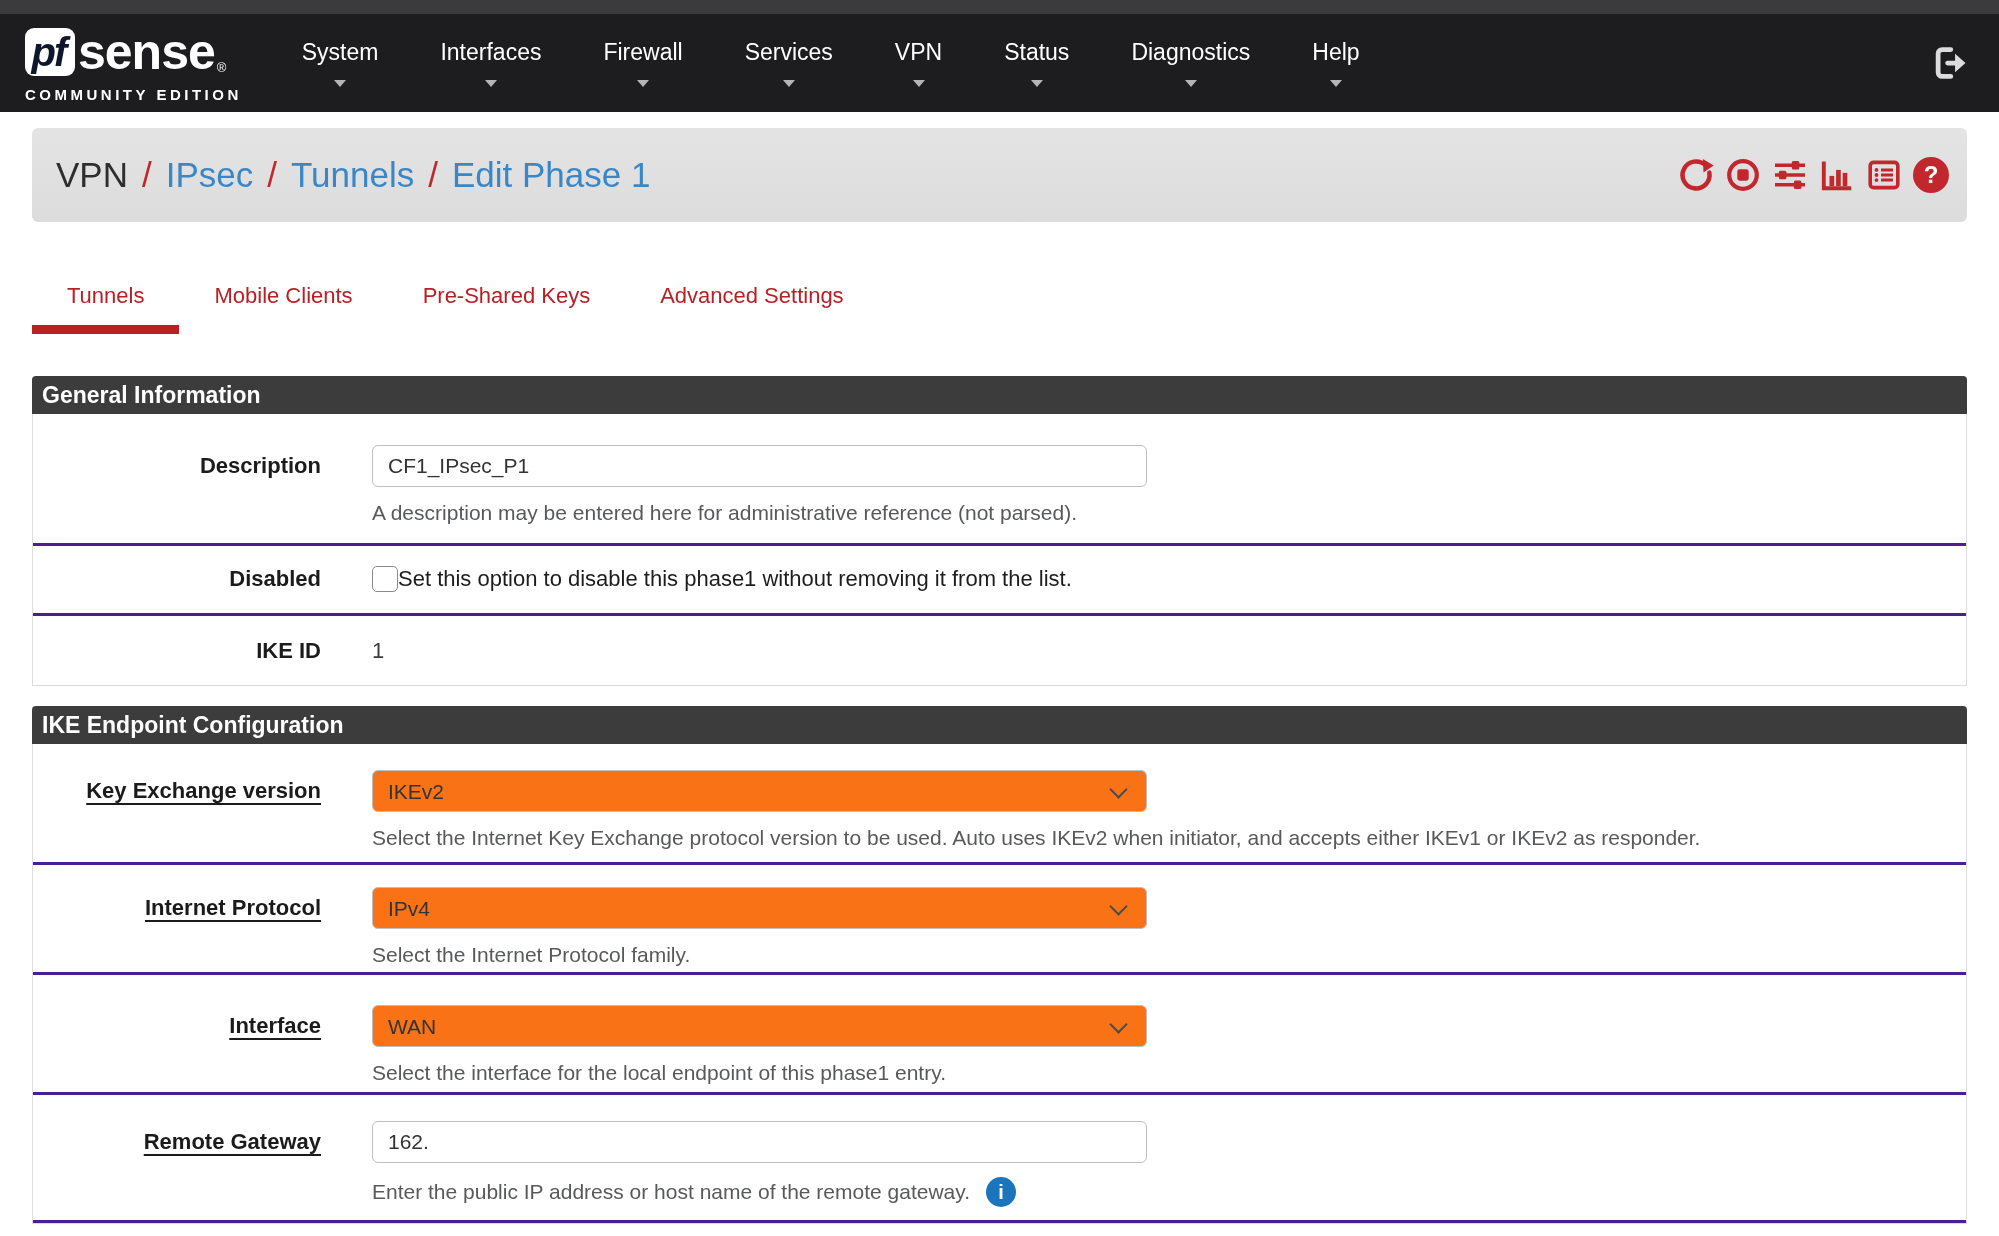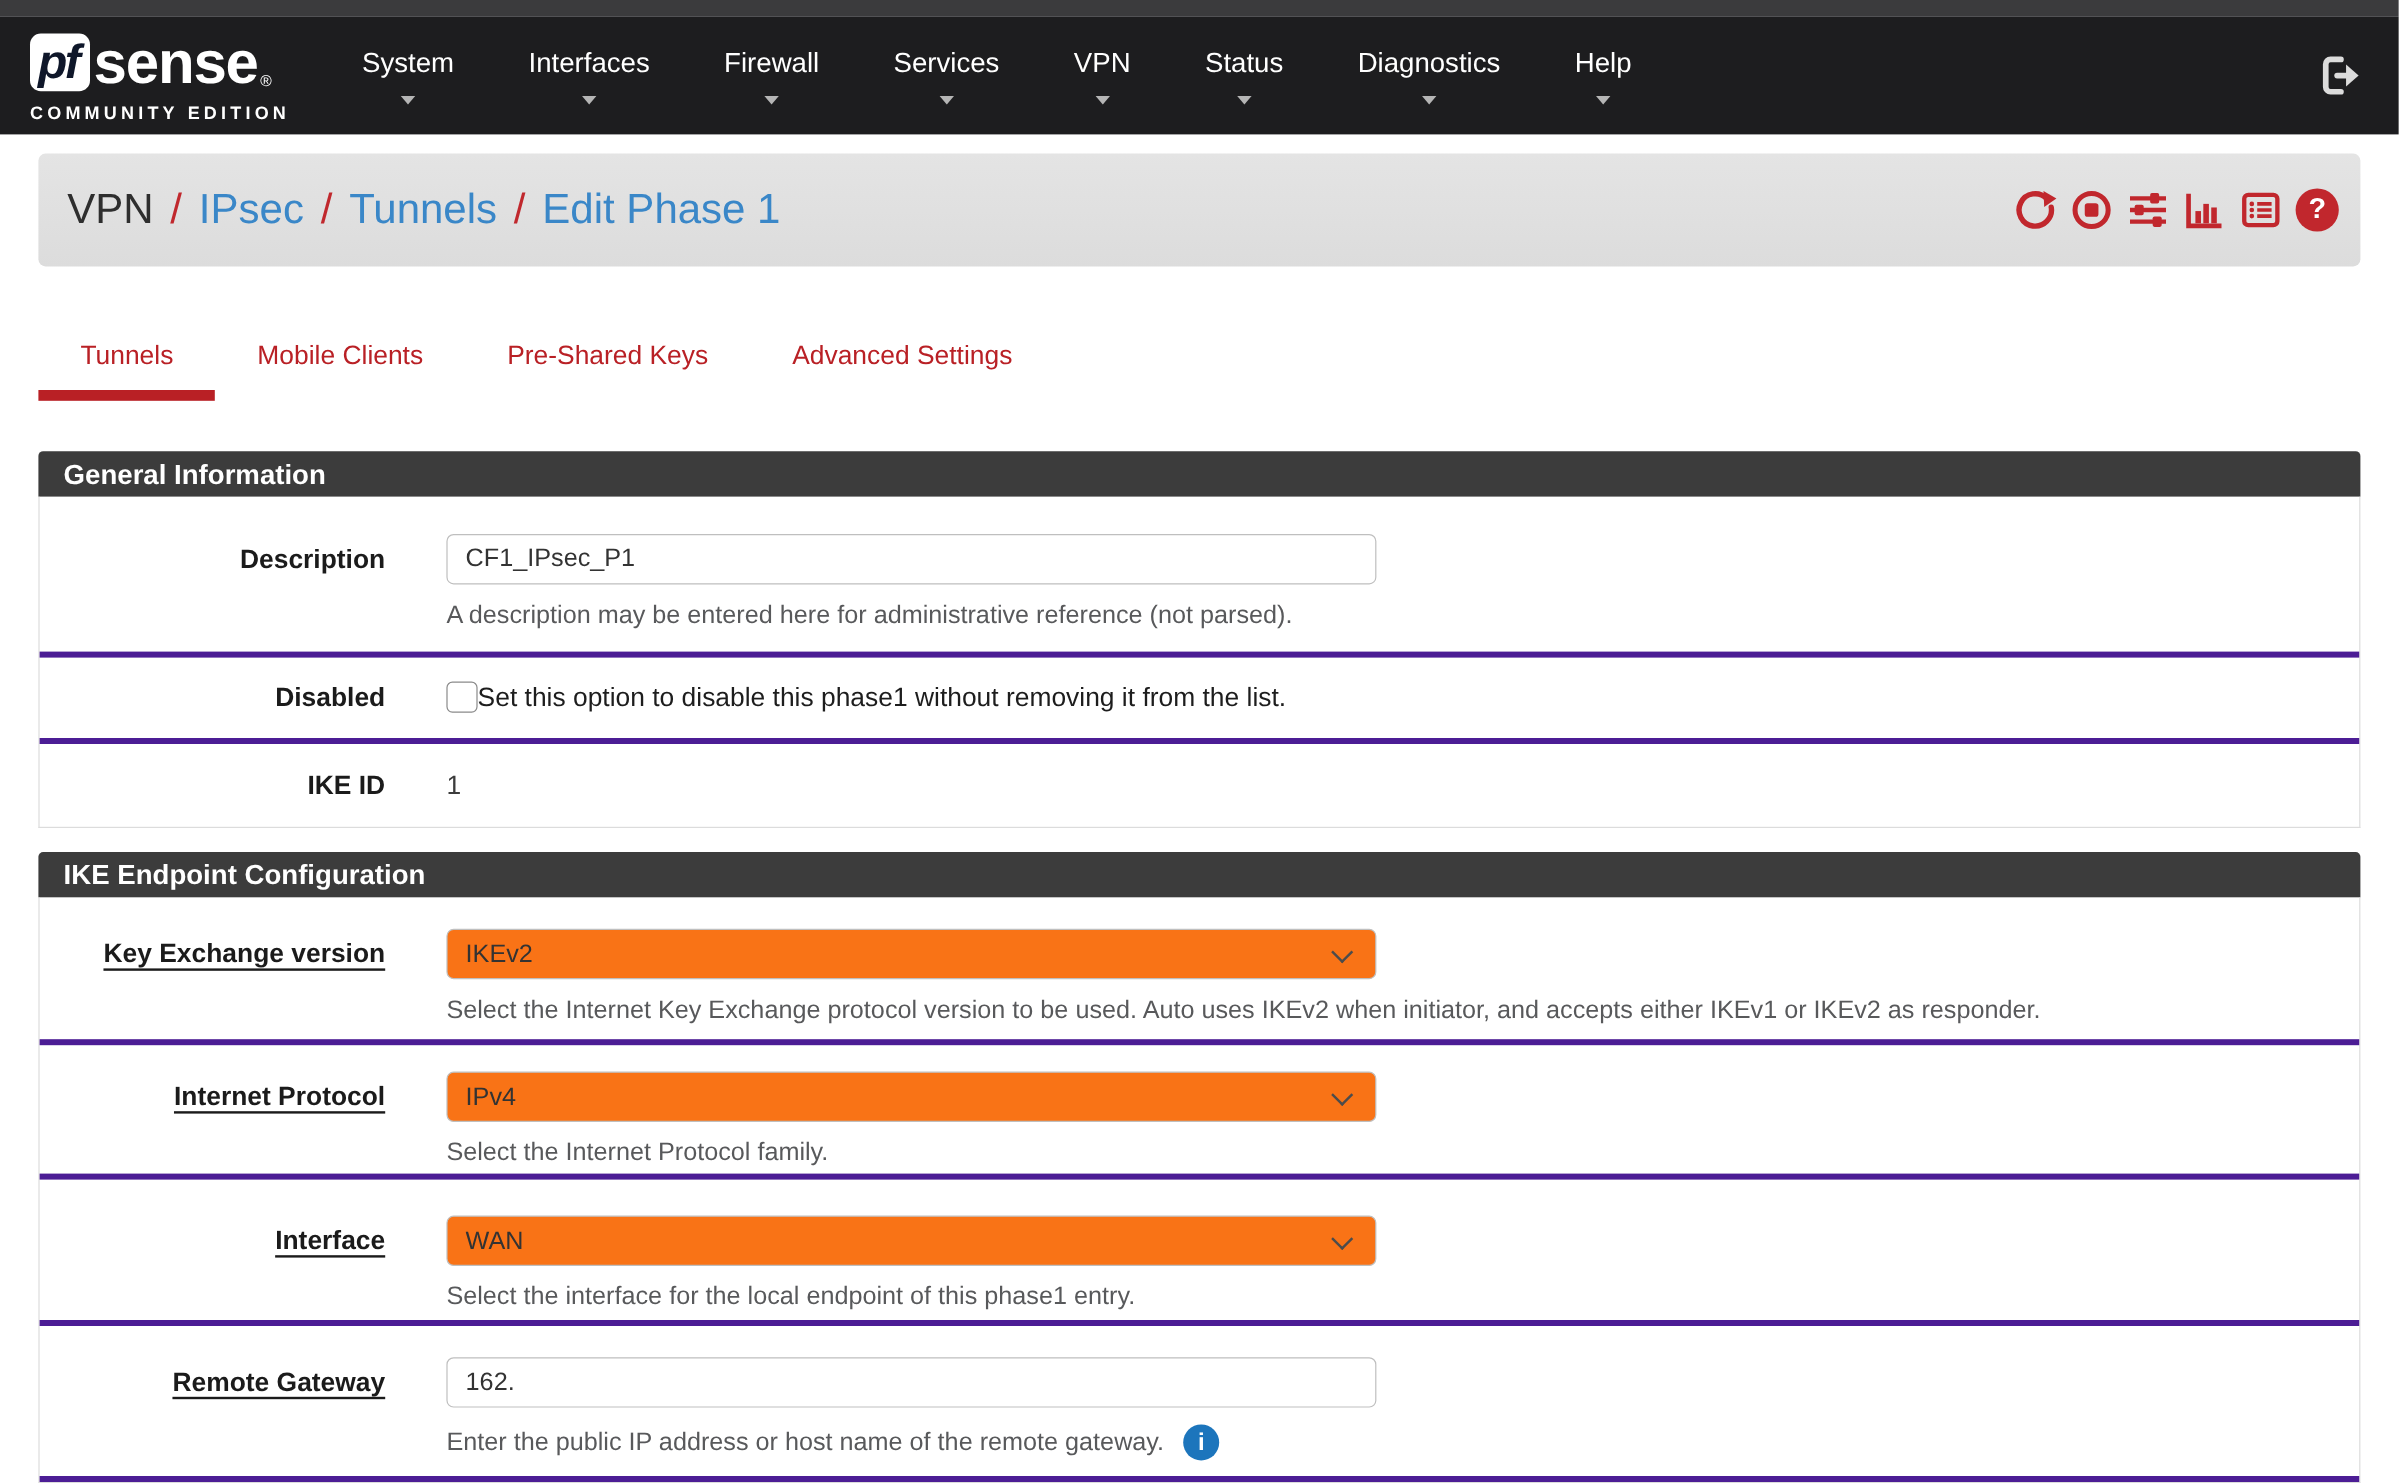--- a/index.html
+++ b/index.html
@@ -32,23 +32,23 @@
   .header-icons{margin-left:auto;display:flex;align-items:center;gap:11px;}
   .hicon{width:36px;height:36px;display:flex;align-items:center;justify-content:center;cursor:pointer;}
   .help-circle{width:36px;height:36px;border-radius:50%;background:#c1272d;color:#fff;font-size:24px;font-weight:bold;display:flex;align-items:center;justify-content:center;cursor:pointer;}
   
   .tabs{display:flex;margin-top:47px;}
   .tab{padding:14px 35px 0 35px;height:42px;font-size:22px;color:#b92025;cursor:pointer;border-bottom:9px solid transparent;white-space:nowrap;}
   .tab.active{border-bottom-color:#b92025;}
   
   .section{margin-top:42px;}
   .section + .section{margin-top:20px;}
-  .section-header{height:38px;background:#3c3c3c;border-radius:4px 4px 0 0;color:#fff;font-size:23px;font-weight:bold;display:flex;align-items:center;padding-left:21px;}
+  .section-header{height:38px;background:#3c3c3c;border-radius:4px 4px 0 0;color:#fff;font-size:23px;font-weight:bold;display:flex;align-items:center;padding-left:10px;}
   .panel-body{border:1px solid #dcdcdc;border-top:none;background:#fff;}
-  .frow{display:grid;grid-template-columns:288px 1fr;column-gap:51px;border-bottom:5px solid #4c1d95;}
+  .frow{display:grid;grid-template-columns:288px 1fr;column-gap:51px;border-bottom:3px solid #4c1d95;}
   .frow.last{border-bottom:none;}
   .flabel{text-align:right;font-weight:bold;font-size:22px;color:#1b1b1b;}
   .flabel.linked{text-decoration:underline;text-underline-offset:5px;cursor:pointer;}
   .ctl-42 .flabel{line-height:42px;}
   .help{margin-top:14px;font-size:21px;color:#58595b;display:flex;align-items:center;gap:16px;}
   input.textbox{width:775px;height:42px;box-sizing:border-box;border:1px solid #bfbfbf;border-radius:6px;padding:0 15px;font-size:21px;color:#333;font-family:inherit;background:#fff;outline:none;}
   .select-wrap{position:relative;width:775px;height:42px;}
   select.selectbox{appearance:none;-webkit-appearance:none;width:775px;height:42px;box-sizing:border-box;border:1px solid #bfbfbf;border-radius:6px;padding:0 40px 0 15px;font-size:21px;color:#333;font-family:inherit;background:#f97316;outline:none;}
   .chevron{position:absolute;right:22px;top:13px;width:11px;height:11px;border-right:2px solid #4c4c4c;border-bottom:2px solid #4c4c4c;transform:rotate(45deg);pointer-events:none;}
   .check-line{display:flex;align-items:center;}

